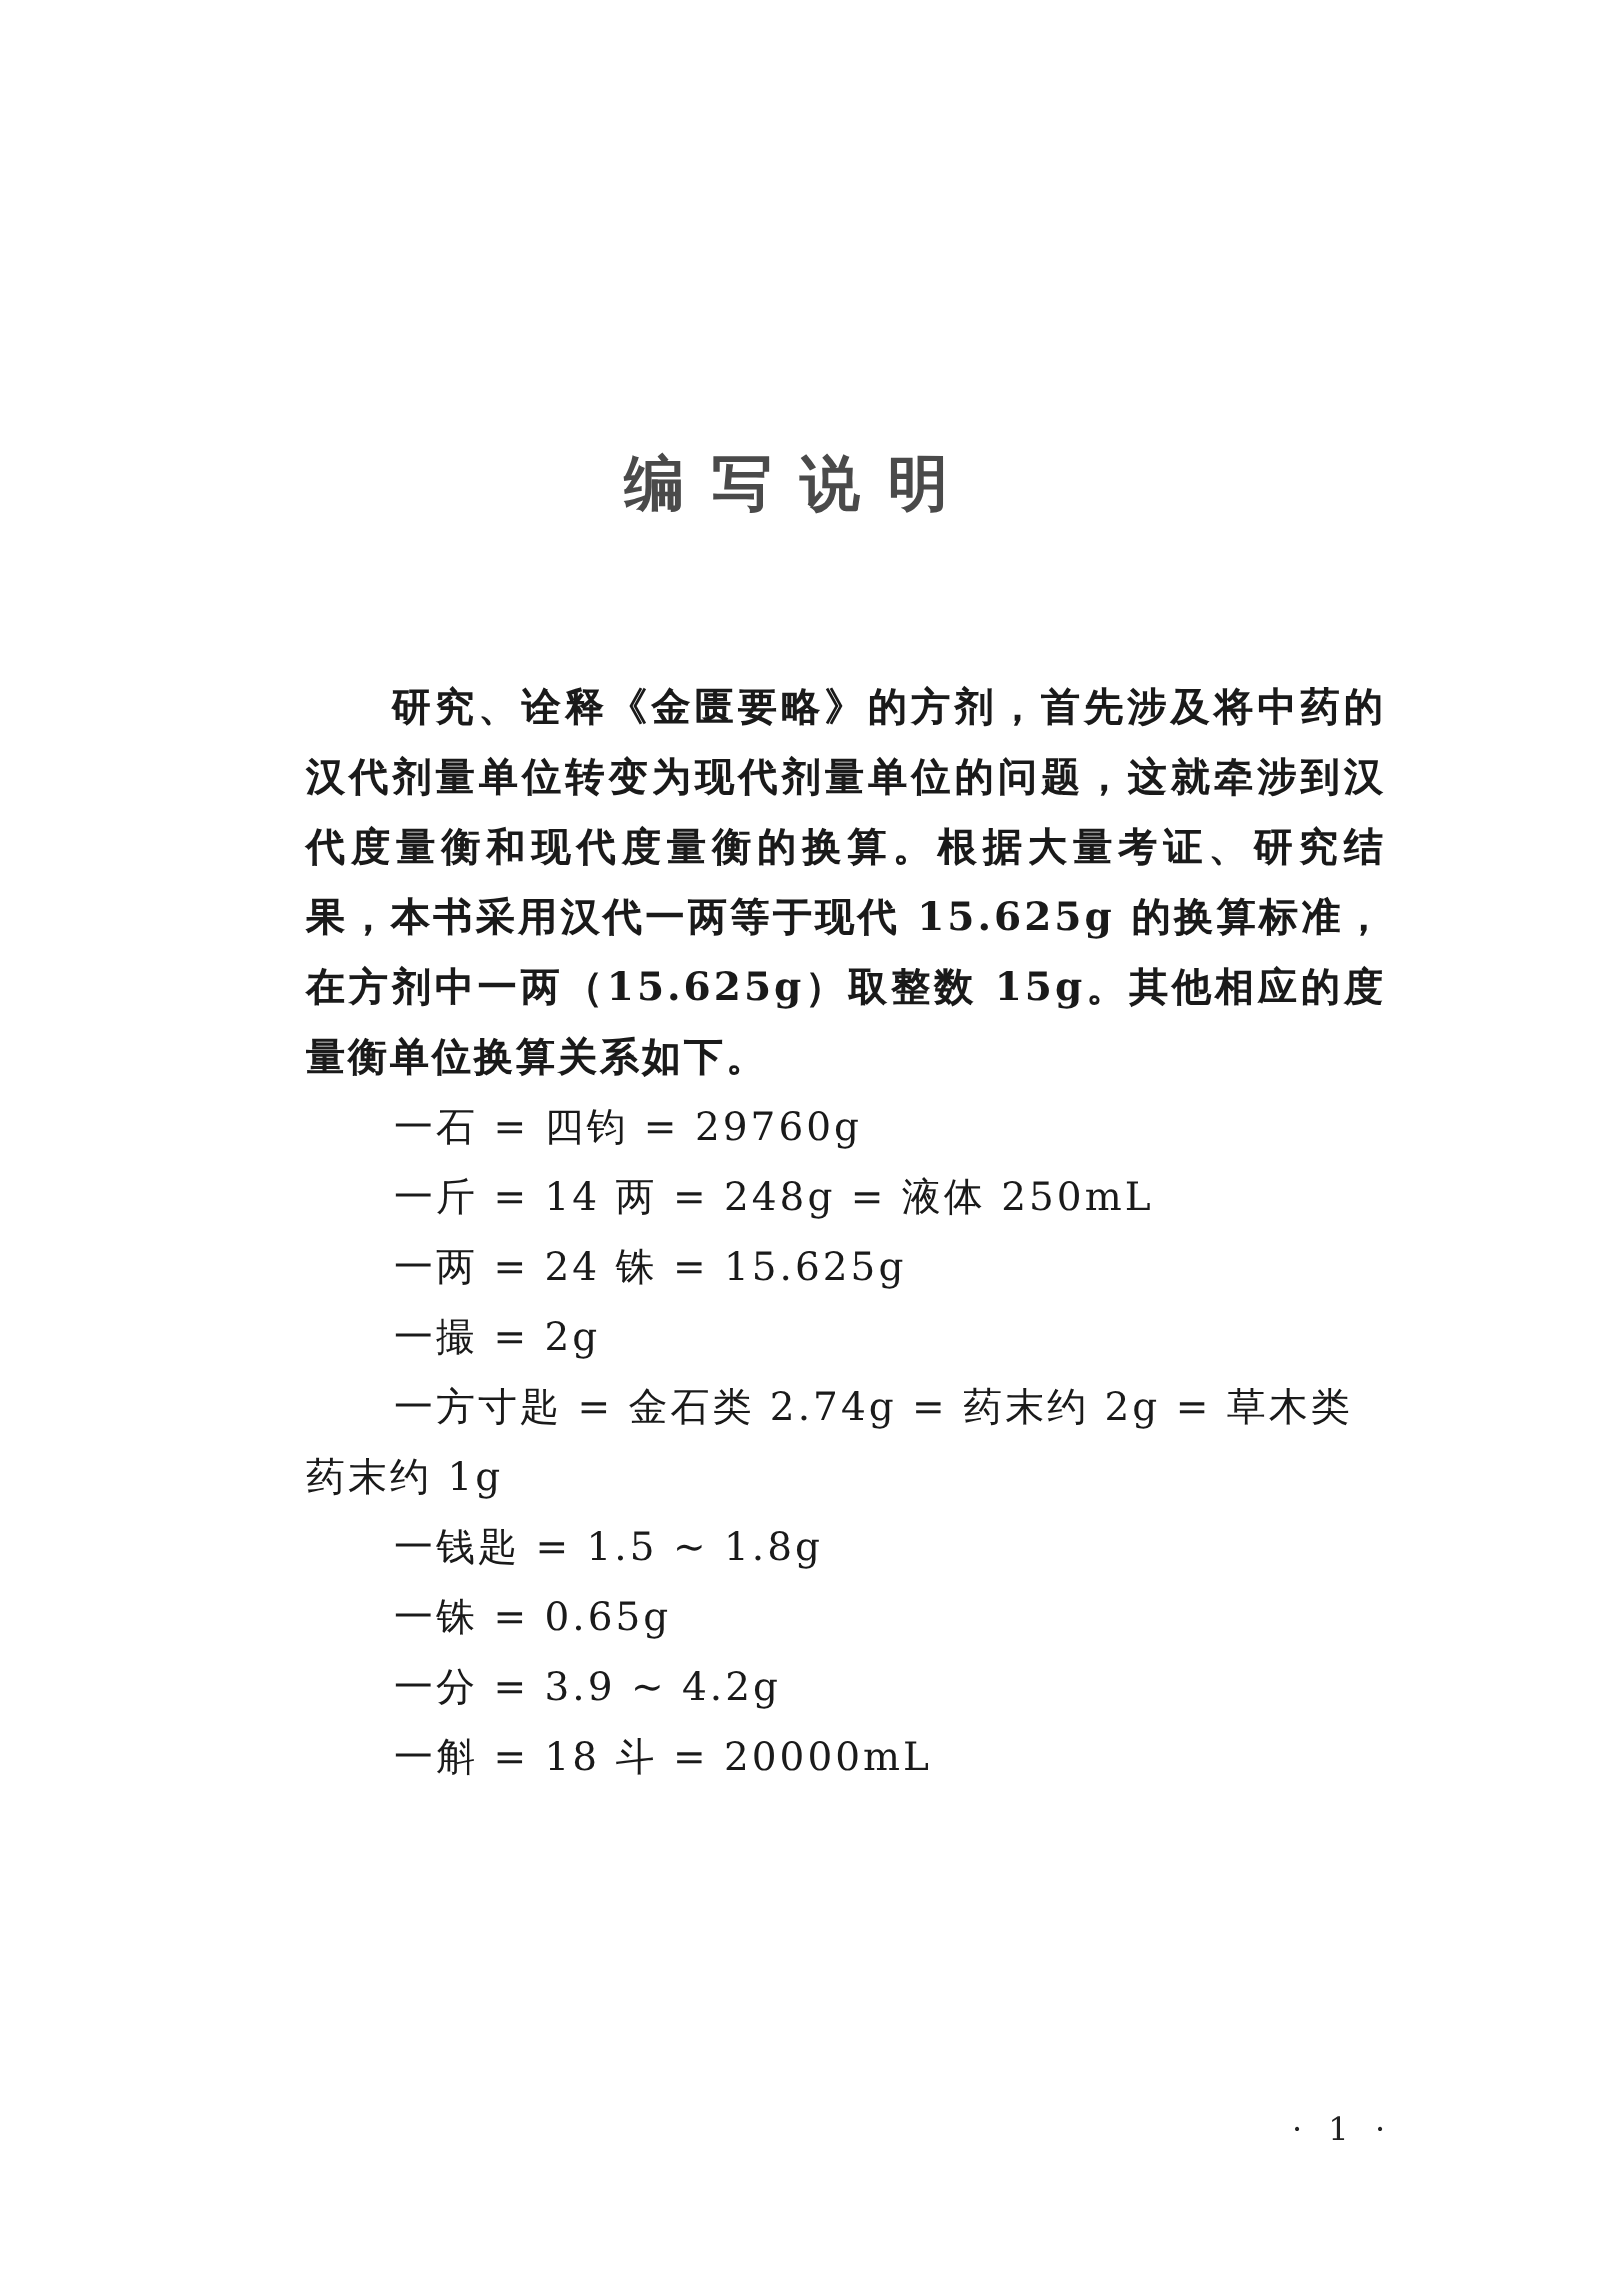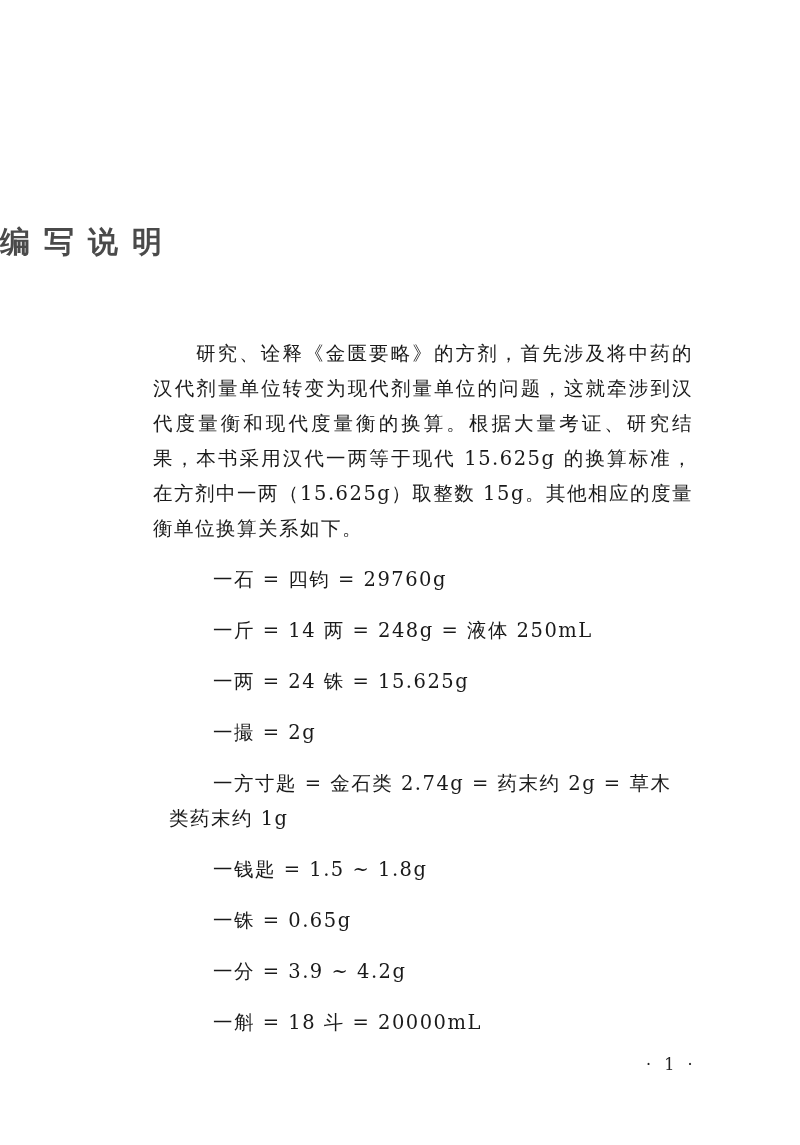--- a/index.html
+++ b/index.html
@@ -3,30 +3,30 @@
 <meta charset="utf-8">
 <style>
   html, body { margin: 0; padding: 0; background: #ffffff; }
   body {
     width: 800px; height: 1145px; position: relative; overflow: hidden;
     font-family: "DejaVu Serif", "Liberation Serif", serif;
     color: #1a1a1a;
   }
   .title {
     position: absolute; top: 222px; left: 0; width: 800px;
-    text-align: left; font-size: 30px; font-weight: bold;
+    text-align: center; font-size: 30px; font-weight: bold;
     letter-spacing: 14px; color: #4a4a4a;
     font-family: "DejaVu Sans", "Liberation Sans", sans-serif;
   }
   .body {
     position: absolute; top: 336px; left: 153px; width: 540px;
     font-size: 19.5px; line-height: 35px; letter-spacing: 1.5px;
   }
-  .para { text-indent: 2.2em; text-align: justify; margin: 0; }
-  .line { margin: 16px; padding-left: 44px; white-space: nowrap; }
+  .para { text-indent: 2.2em; text-align: justify; margin: 0; font-weight: bold; }
+  .line { margin: 0; padding-left: 44px; white-space: nowrap; }
   .line.wrap { white-space: normal; padding-left: 0; text-indent: 44px; }
   .pagenum {
     position: absolute; top: 1055px; left: 646px; font-size: 16px;
     letter-spacing: 4px; color: #222;
   }
 </style>
 </head>
 <body>
 
 <div class="title">编写说明</div>

